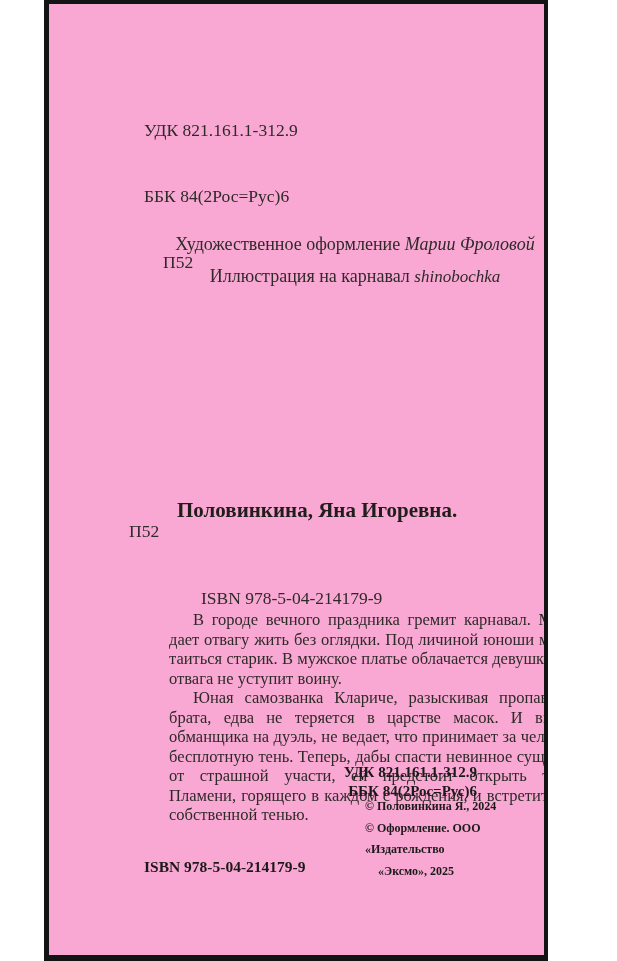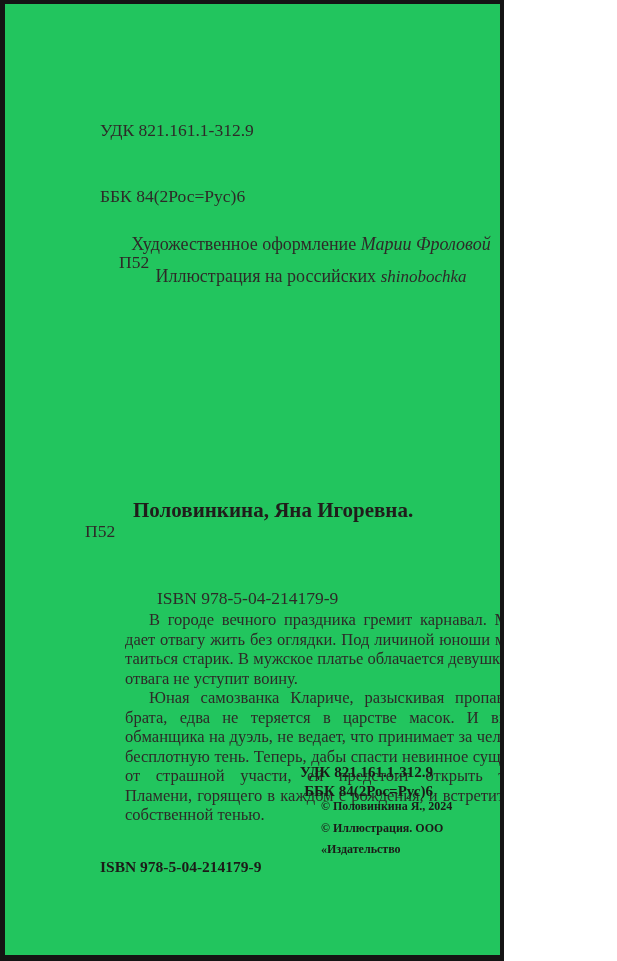--- a/index.html
+++ b/index.html
@@ -5,28 +5,29 @@
   html, body {
     margin: 0;
     padding: 0;
     background: #ffffff;
   }
   .page {
     position: relative;
     width: 504px;
     height: 961px;
     box-sizing: border-box;
-    background: #22c55e;
+    background: #f9a8d4;
     border-top: 4px solid #141414;
     border-right: 4px solid #141414;
     border-bottom: 6px solid #141414;
     border-left: 5px solid #141414;
     overflow: hidden;
     font-family: "Liberation Serif", serif;
     color: #2e2a28;
+    margin-left: 44px;
   }
   .abs { position: absolute; }
 
   
   .top-codes {
     left: 95px; top: 71px;
     font-size: 17.5px;
     line-height: 22px;
     white-space: pre;
   }
@@ -114,37 +115,38 @@
 <div class="page">
 
   <div class="abs top-codes">
     <div>УДК 821.161.1-312.9</div>
     <div>ББК 84(2Рос=Рус)6</div>
     <div class="sign-line">П52</div>
   </div>
 
   <div class="abs credits">
     <div><span>Художественное оформление </span><span class="it-serif">Марии Фроловой</span></div>
-    <div><span>Иллюстрация на российских </span><span class="it-sans">shinobochka</span></div>
+    <div><span>Иллюстрация на карнавал </span><span class="it-sans">shinobochka</span></div>
   </div>
 
   <div class="abs catalog-author">Половинкина, Яна Игоревна.</div>
   <div class="abs catalog-sign">П52</div>
   <div class="abs catalog-isbn">ISBN 978-5-04-214179-9</div>
 
   <div class="abs annotation">
     <p>В городе вечного праздника гремит карнавал. Маска дает отвагу жить без оглядки. Под личиной юноши может таиться старик. В мужское платье облачается девушка, чья отвага не уступит воину.</p>
     <p>Юная самозванка Клариче, разыскивая пропавшего брата, едва не теряется в царстве масок. И вызвав обманщика на дуэль, не ведает, что принимает за человека бесплотную тень. Теперь, дабы спасти невинное существо от страшной участи, ей предстоит открыть тайну Пламени, горящего в каждом с рождения, и встретиться с собственной тенью.</p>
   </div>
 
   <div class="abs bottom-codes">
     <div>УДК 821.161.1-312.9</div>
     <div>ББК 84(2Рос=Рус)6</div>
   </div>
 
   <div class="abs copyright">
     <div>© Половинкина Я., 2024</div>
-    <div>© Иллюстрация. ООО «Издательство</div>
+    <div>© Оформление. ООО «Издательство</div>
+    <div class="indent">«Эксмо», 2025</div>
   </div>
 
   <div class="abs isbn-bottom">ISBN 978-5-04-214179-9</div>
 
 </div>
 
 </body></html>

